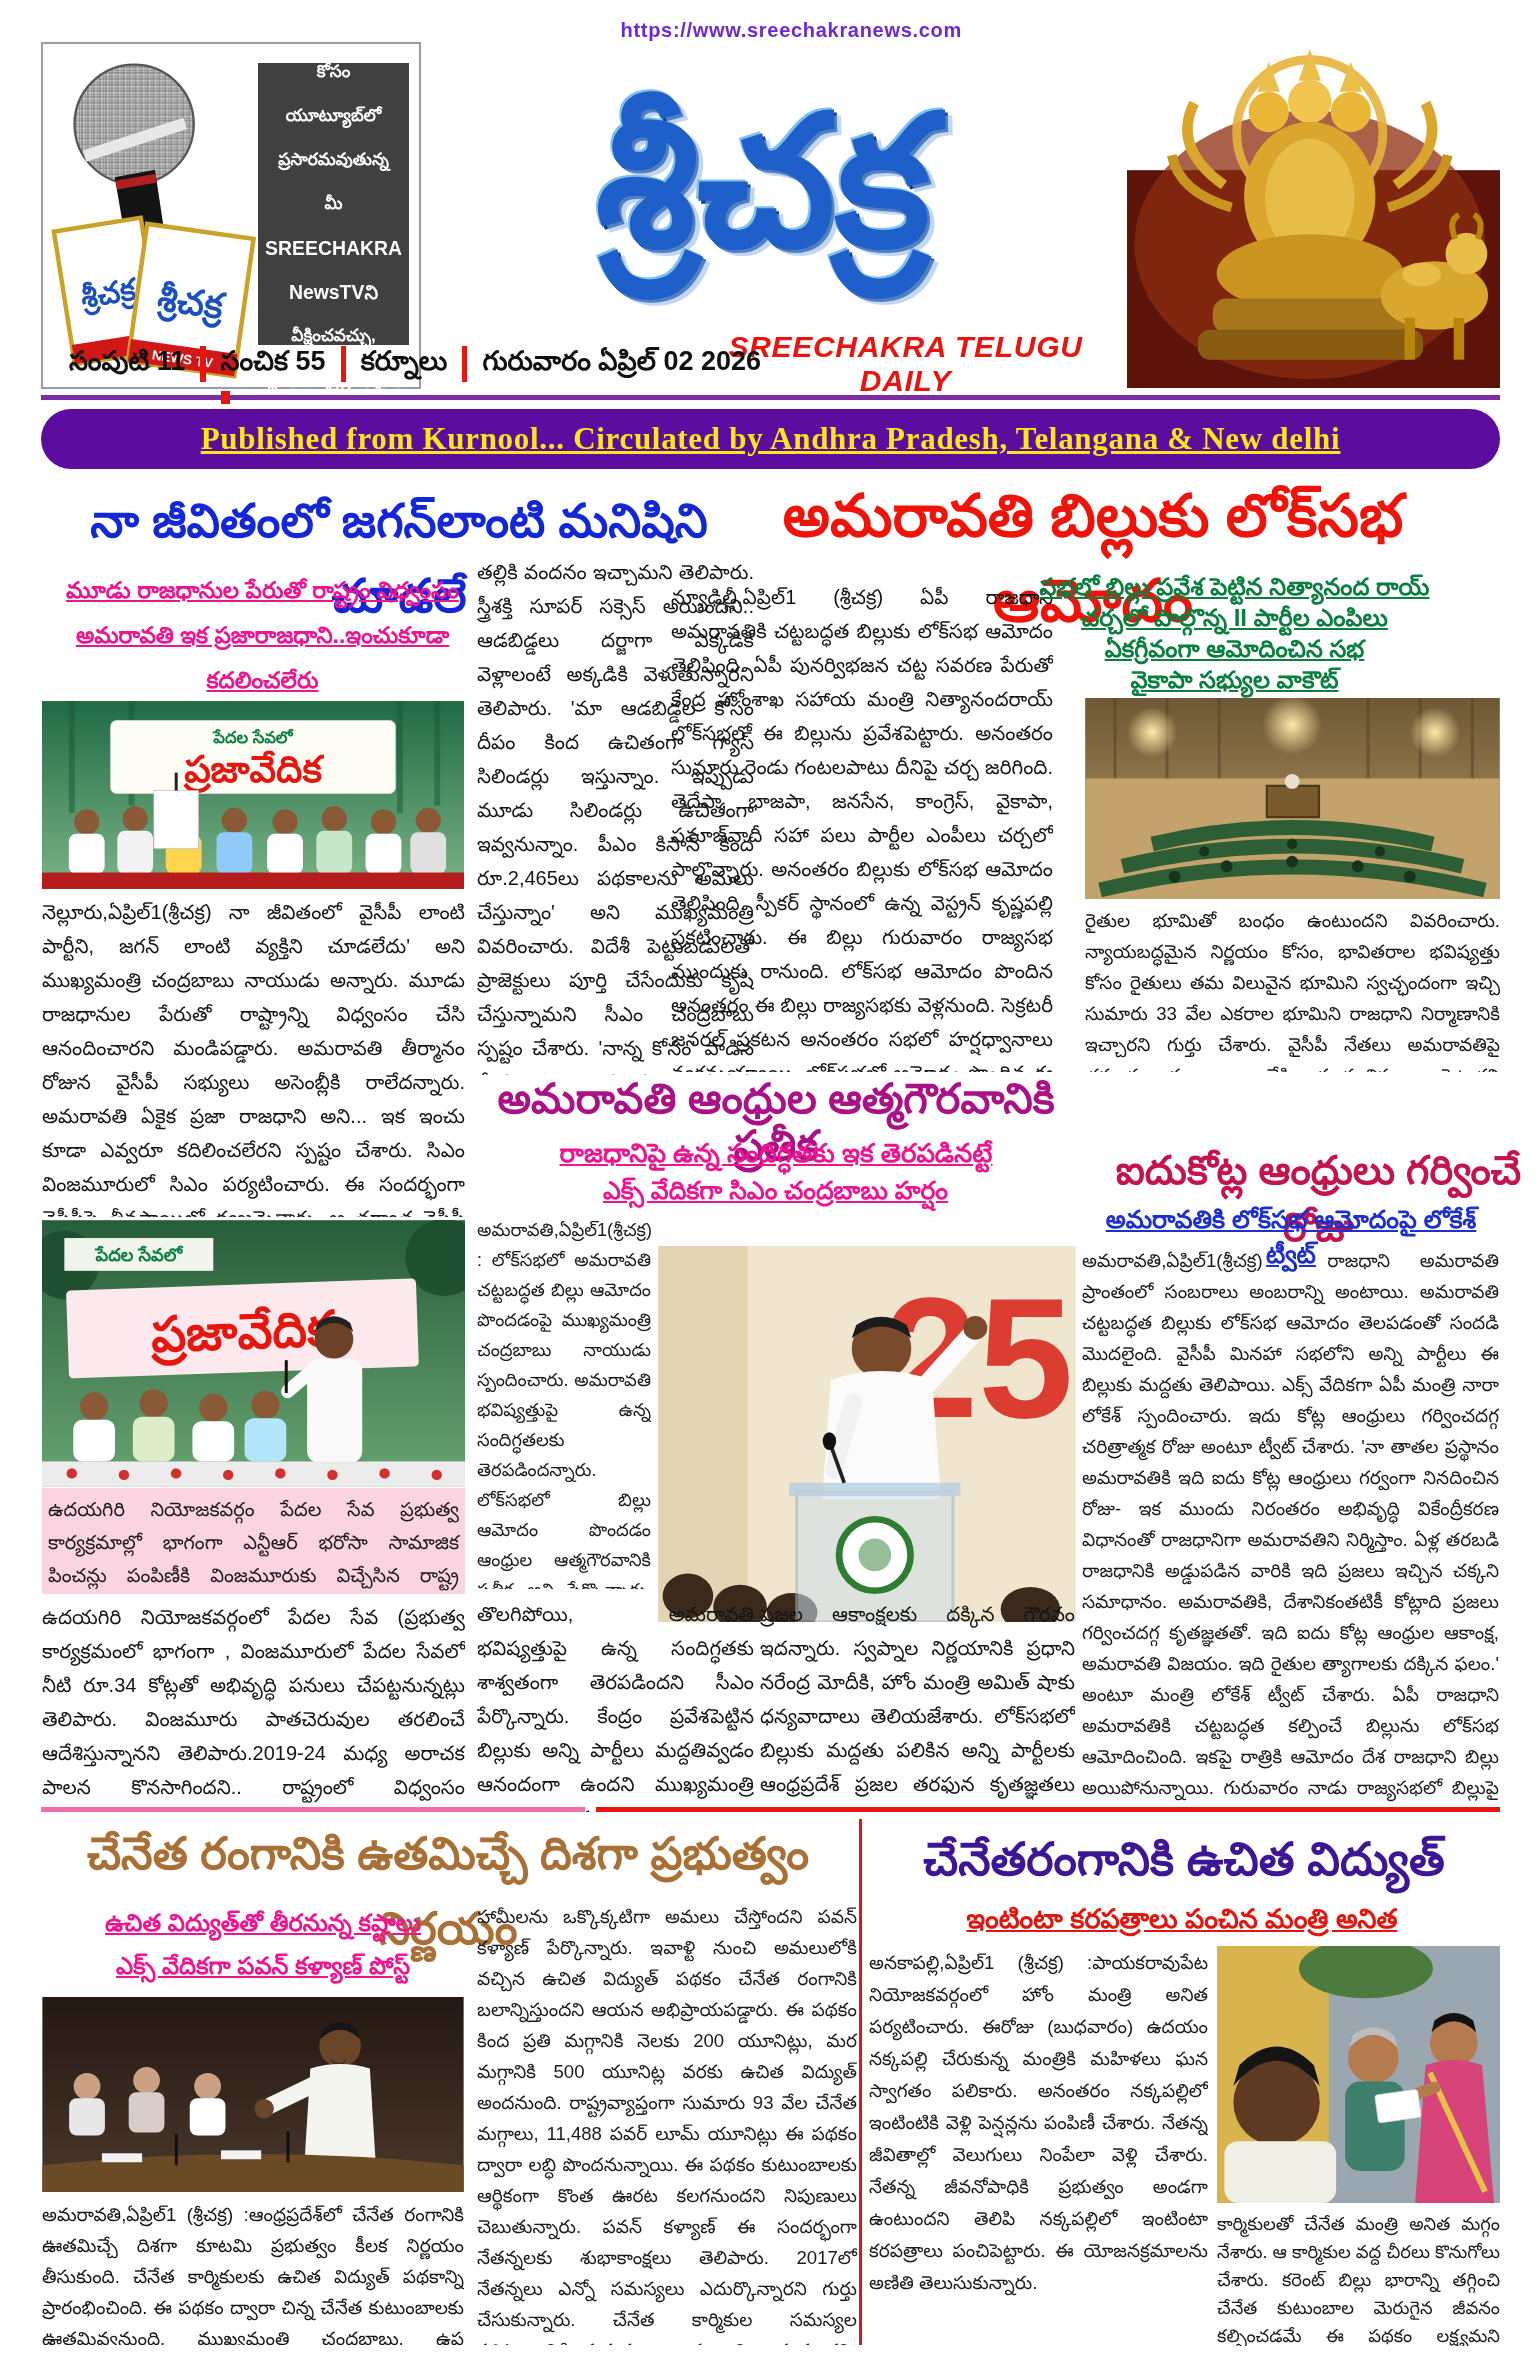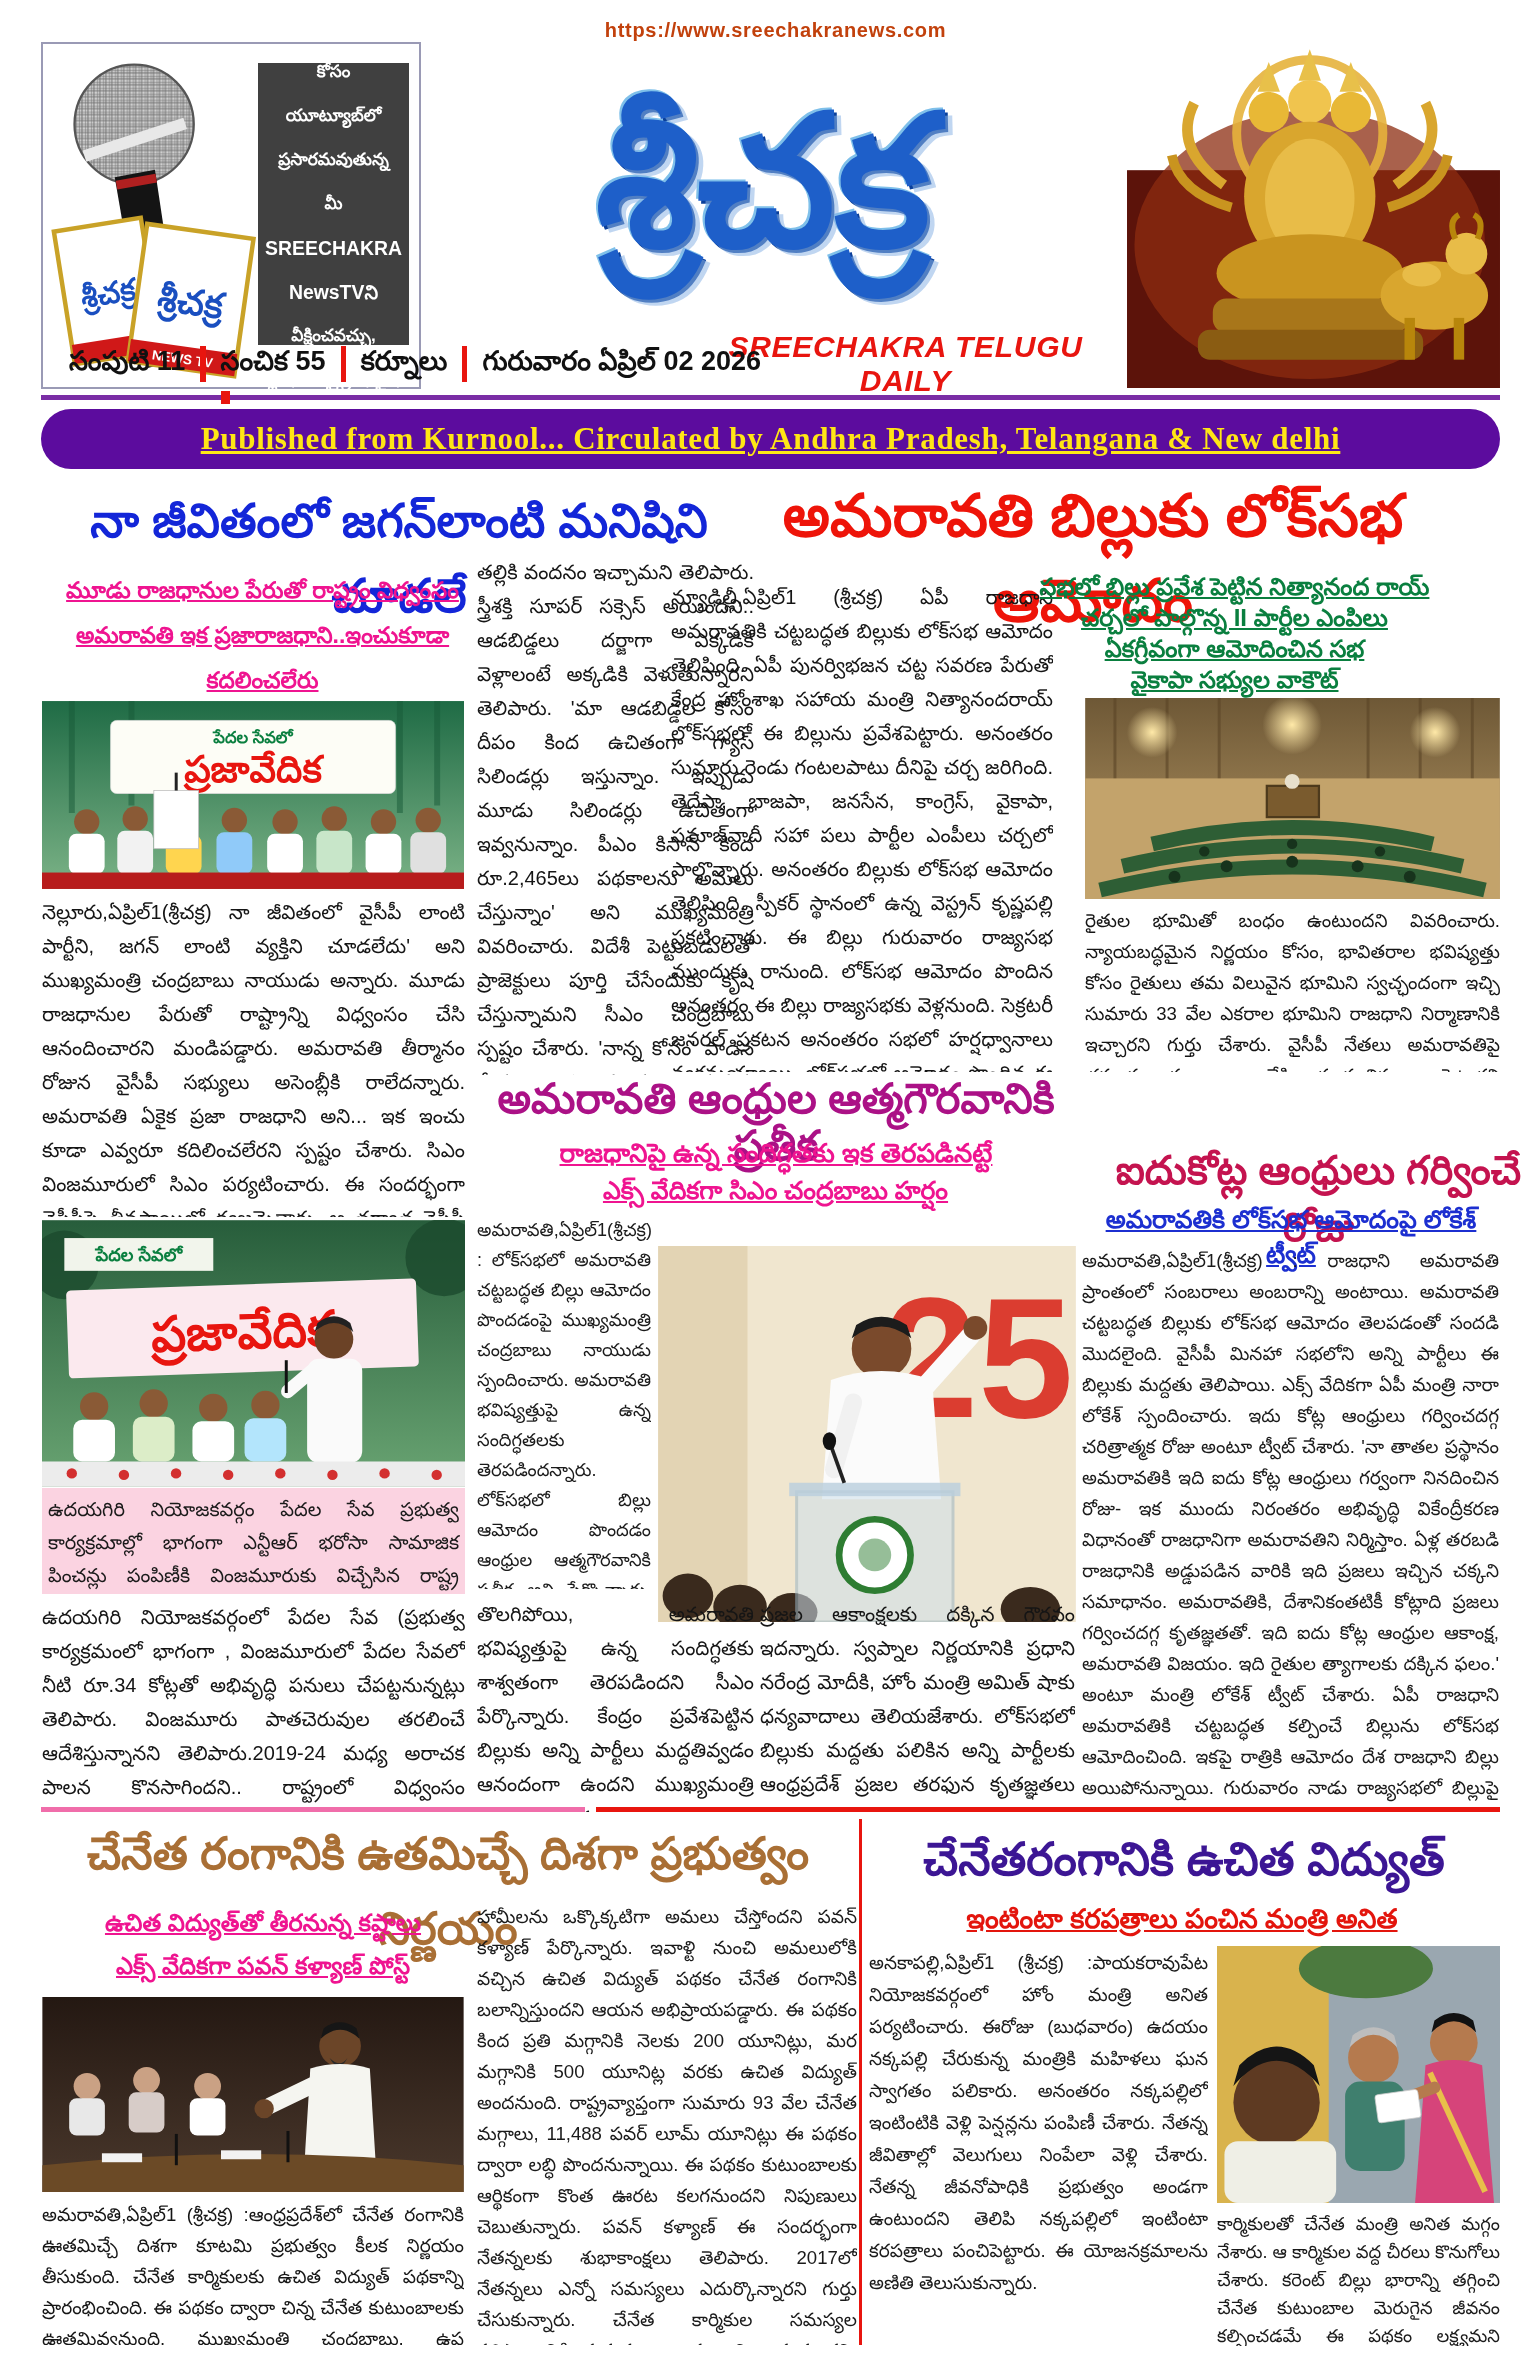--- a/index.html
+++ b/index.html
@@ -6,21 +6,21 @@
   .page{position:relative;width:1541px;height:2377px;background:#ffffff;overflow:hidden;
         font-family:"Liberation Sans", sans-serif;color:#1a1a1a;}
   .abs{position:absolute;}
   .clip{overflow:hidden;}
 
   
   #left-box{left:41px;top:42px;width:376px;height:343px;border:2.2px solid #9a9ab5;background:#fff;}
   #promo{position:absolute;left:215px;top:19.4px;width:151px;height:282px;background:#404040;
          color:#fff;text-align:center;font-weight:bold;font-size:17px;line-height:28px;
          display:flex;flex-direction:column;justify-content:center;gap:16px;}
-  #url{left:589px;top:19.4px;width:373px;text-align:center;font-size:20px;font-weight:bold;color:#c2410c;letter-spacing:0.7px;}
+  #url{left:589px;top:19.4px;width:373px;text-align:right;font-size:20px;font-weight:bold;color:#6d28d9;letter-spacing:0.7px;}
   #masthead-logo{left:429px;top:36px;width:671px;height:291px;text-align:center;line-height:291px;
         font-size:183px;font-weight:800;color:#1e5fc9;transform:skewX(-3deg);
         text-shadow:7.5px 6px 0 rgba(140,180,230,.55),3px 3px 0 #0a3f9a,-2.2px -2.2px 0 #7fc0ea;}
   #tagline{left:708px;top:330px;width:395px;text-align:center;font-size:30px;font-weight:bold;
         font-style:italic;color:#e8150f;letter-spacing:0.7px;}
   #statue-box{left:1127px;top:21px;width:373px;height:367px;}
   #dateline{left:45px;top:344px;width:716px;height:40px;display:flex;align-items:center;
         font-size:27px;font-weight:bold;color:#111;justify-content:flex-end;}
   #dateline .sep{width:5.2px;height:36px;background:#e8150f;margin:0 15px;}
   #toprule{left:41px;top:395px;width:1459px;height:4.5px;background:#7a2da5;}

